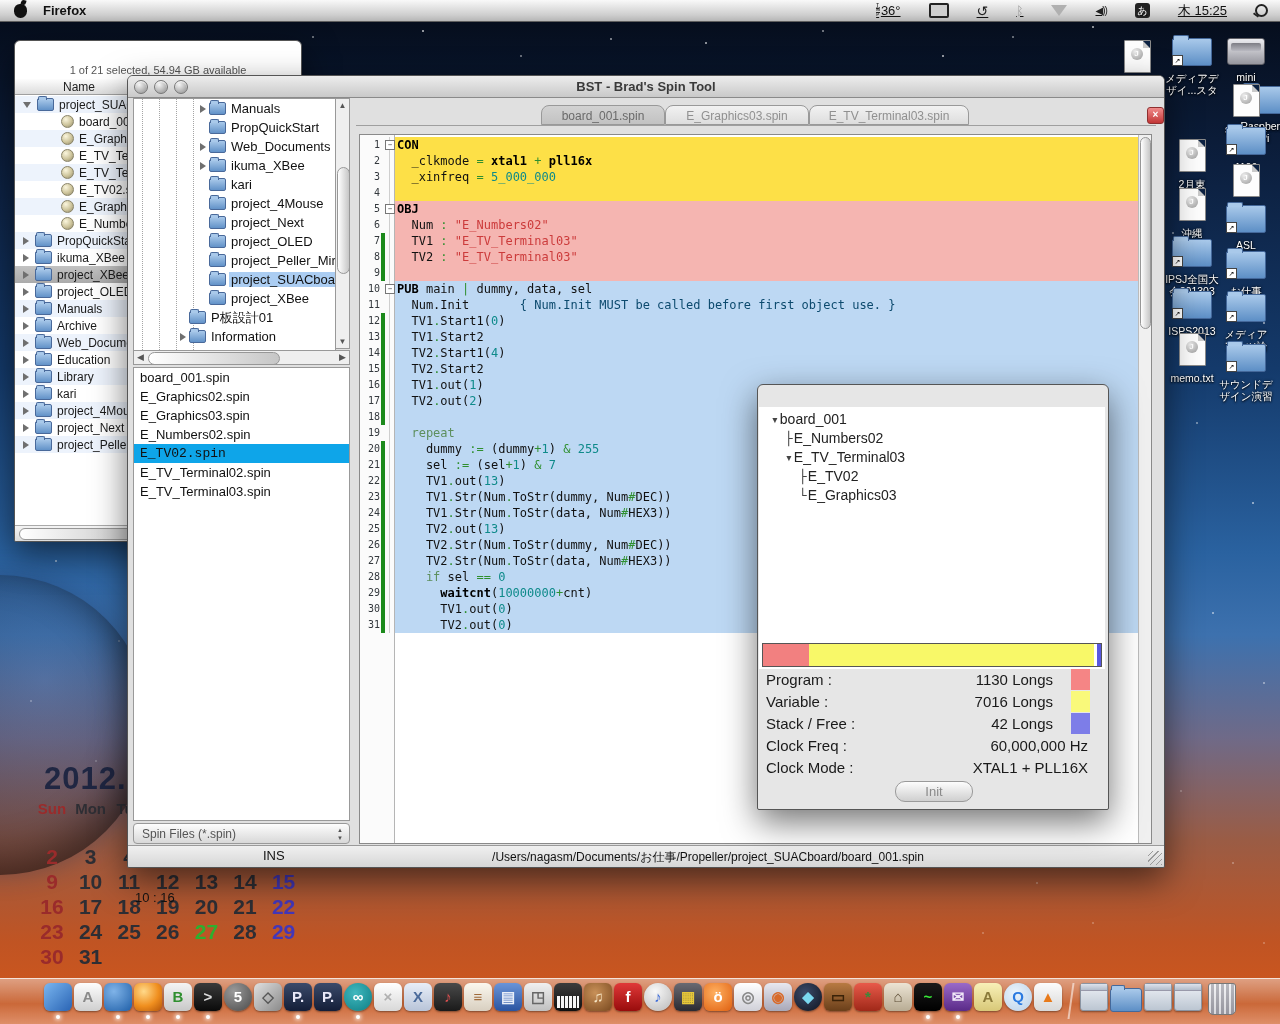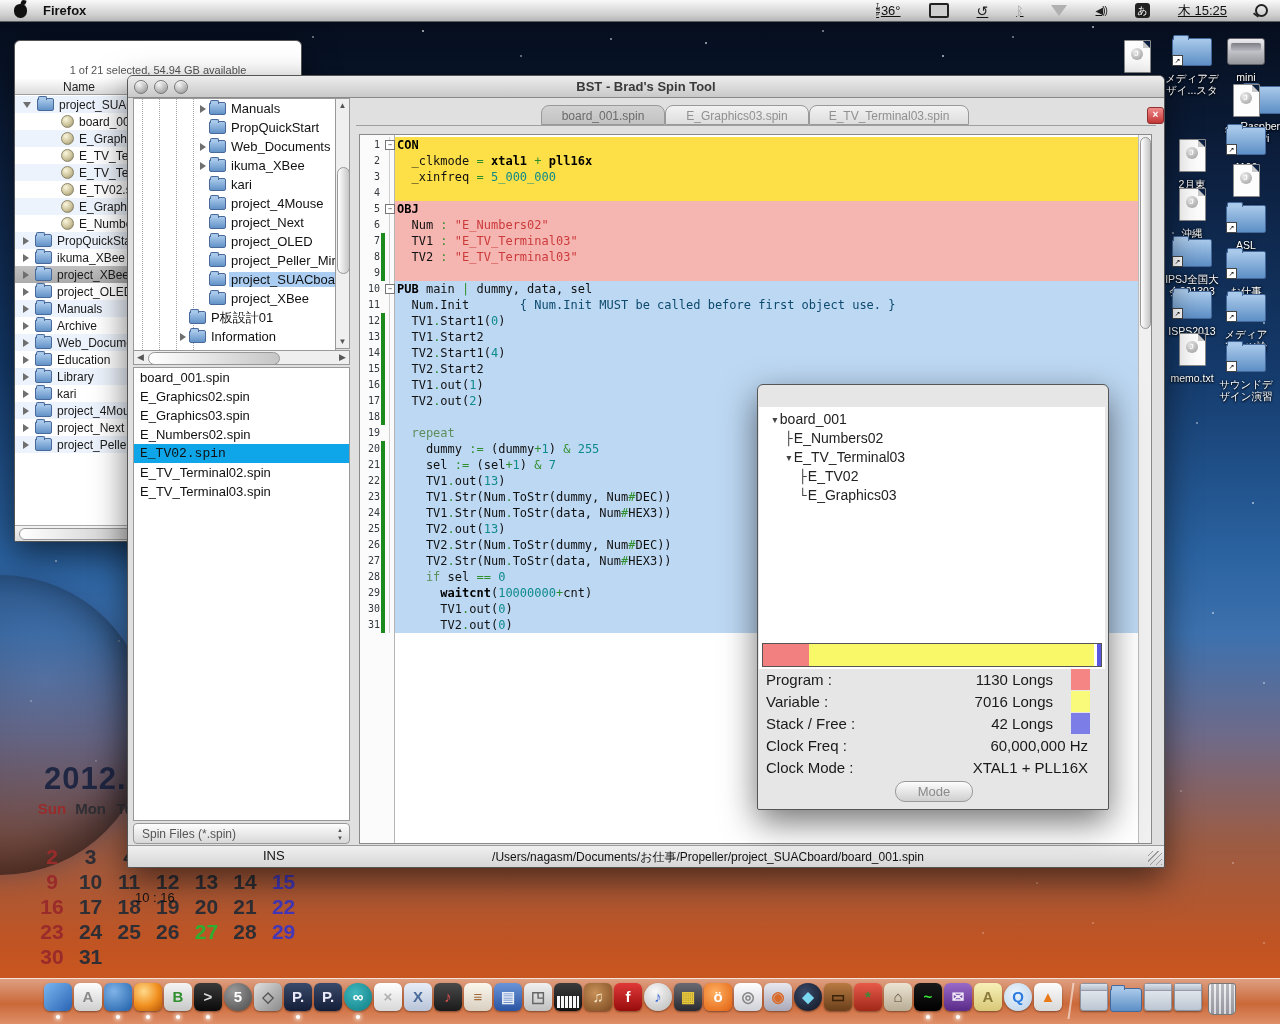--- a/index.html
+++ b/index.html
@@ -682,21 +682,21 @@
         </div>
         <div class="stat-row">
           <span class="sl">Clock Freq :</span>
           <span class="sv wide">60,000,000 Hz</span>
         </div>
         <div class="stat-row">
           <span class="sl">Clock Mode :</span>
           <span class="sv wide">XTAL1 + PLL16X</span>
         </div>
       </div>
-    <div id="comp-close">Mode</div>
+    <div id="comp-close">Init</div>
   </div>
 
   <div id="menubar">
     <div id="menu-left">
       <span class="apple"></span>
       <span class="mi app">Firefox</span>
     </div>
     <div id="menu-right">
       <span class="tmpblk">
         <span class="tmpv">

